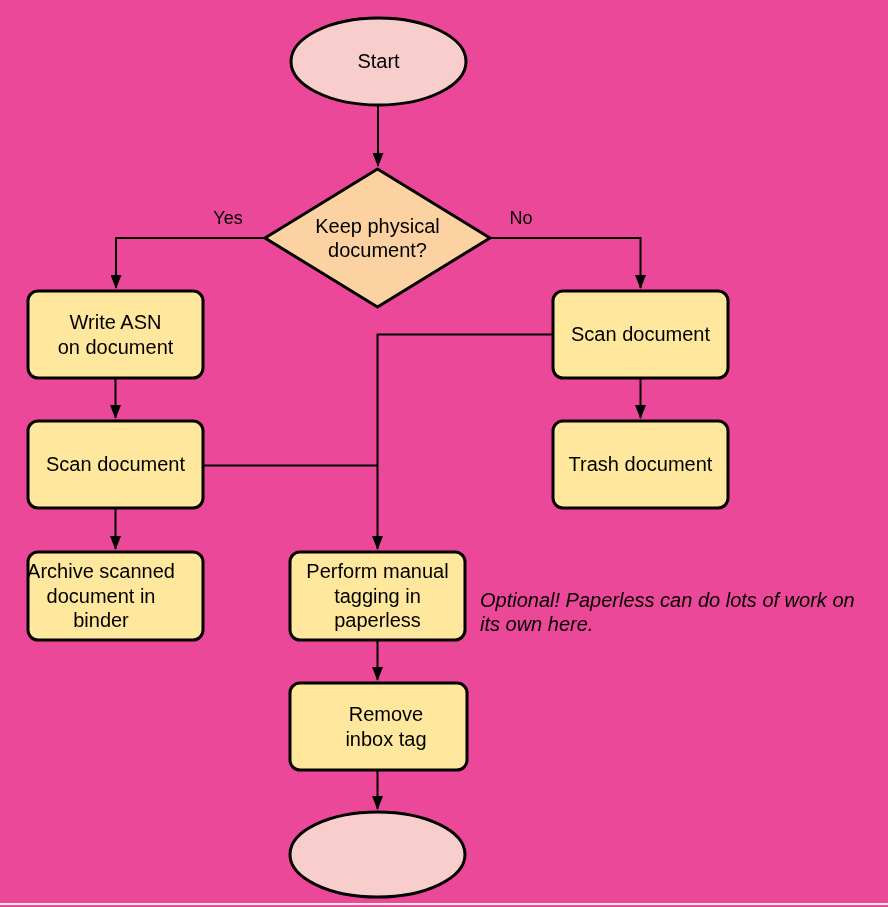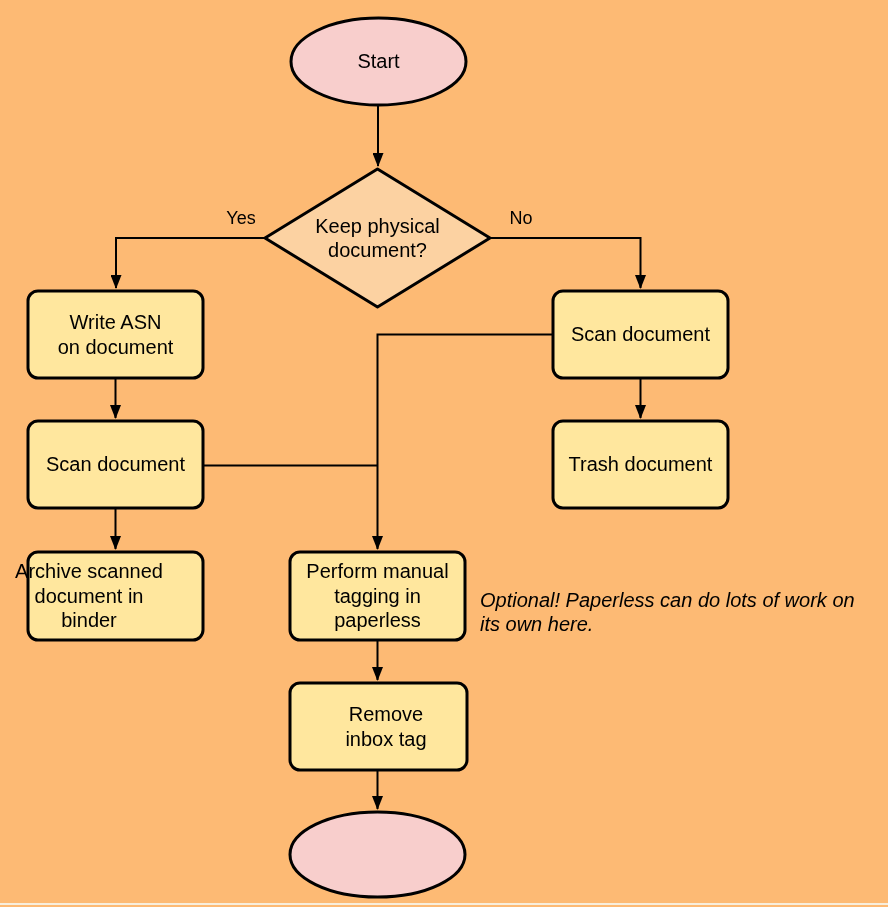--- a/index.html
+++ b/index.html
@@ -5,21 +5,21 @@
   html, body {
     margin: 0;
     padding: 0;
     background: #ffffff;
     font-family: "Liberation Sans", sans-serif;
   }
   .canvas {
     position: relative;
     width: 888px;
     height: 907px;
-    background: #fdba74;
+    background: #ec4899;
     overflow: hidden;
   }
   .canvas svg {
     position: absolute;
     left: 0;
     top: 0;
   }
   .label {
     position: absolute;
     display: flex;
@@ -105,37 +105,37 @@
   <div class="label" style="left:291px; top:18px; width:175px; height:87px;">Start</div>
 
   <div class="label" style="left:28px; top:291px; width:175px; height:87px;">Write ASN
 on document</div>
 
   <div class="label" style="left:277px; top:169px; width:201px; height:138px;">Keep physical
 document?</div>
 
   <div class="label" style="left:28px; top:421px; width:175px; height:87px;">Scan document</div>
 
-  <div class="label" style="left:14px; top:552px; width:150px; height:88px;">Archive scanned
+  <div class="label" style="left:26px; top:552px; width:150px; height:88px;">Archive scanned
 document in
 binder</div>
 
   <div class="label" style="left:553px; top:291px; width:175px; height:87px;">Scan document</div>
 
   <div class="label" style="left:290px; top:552px; width:175px; height:88px;">Perform manual
 tagging in
 paperless</div>
 
   <div class="label" style="left:553px; top:421px; width:175px; height:87px;">Trash document</div>
 
   <div class="label" style="left:290px; top:683px; width:192px; height:87px;">Remove
 inbox tag</div>
 
 
-  <div class="edge-label" style="left:216px; top:205px; width:50px; height:26px;">Yes</div>
+  <div class="edge-label" style="left:203px; top:205px; width:50px; height:26px;">Yes</div>
 
   <div class="edge-label" style="left:496px; top:205px; width:50px; height:26px;text-align:center;">No</div>
 
   <div class="annotation">Optional! Paperless can do lots of work on
 its own here.</div>
 
   <div class="bottom-edge-line"></div>
 
 </div>
 

